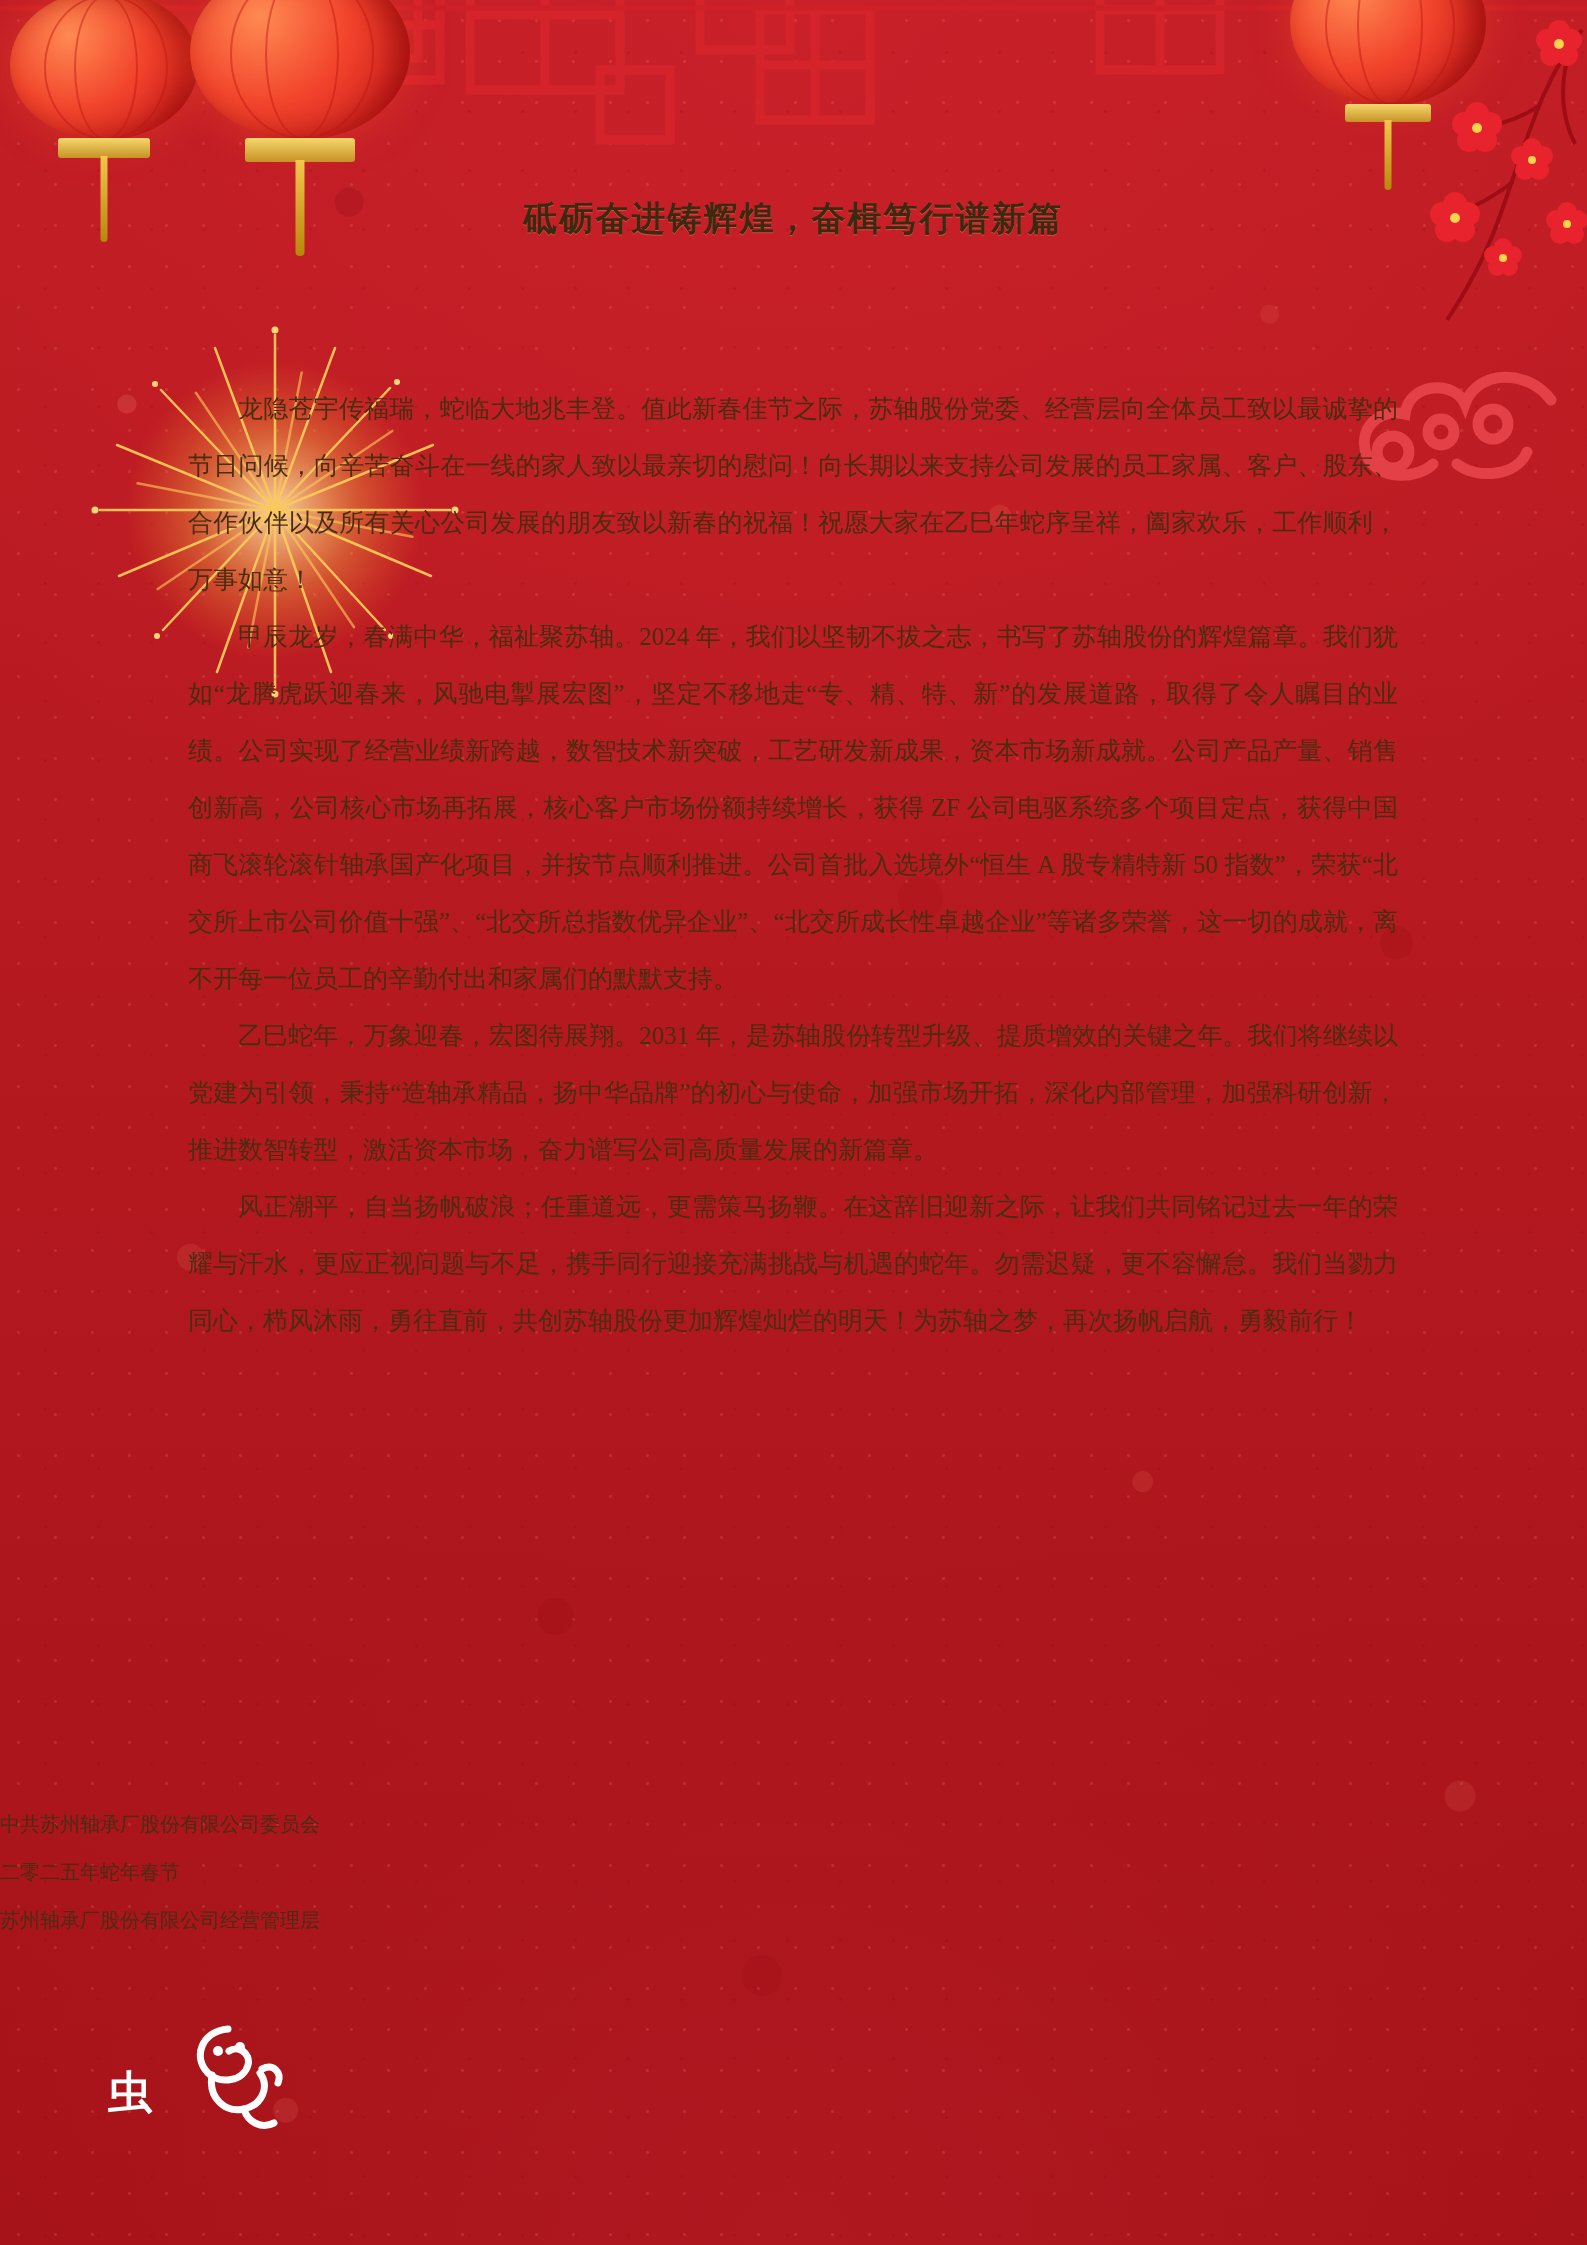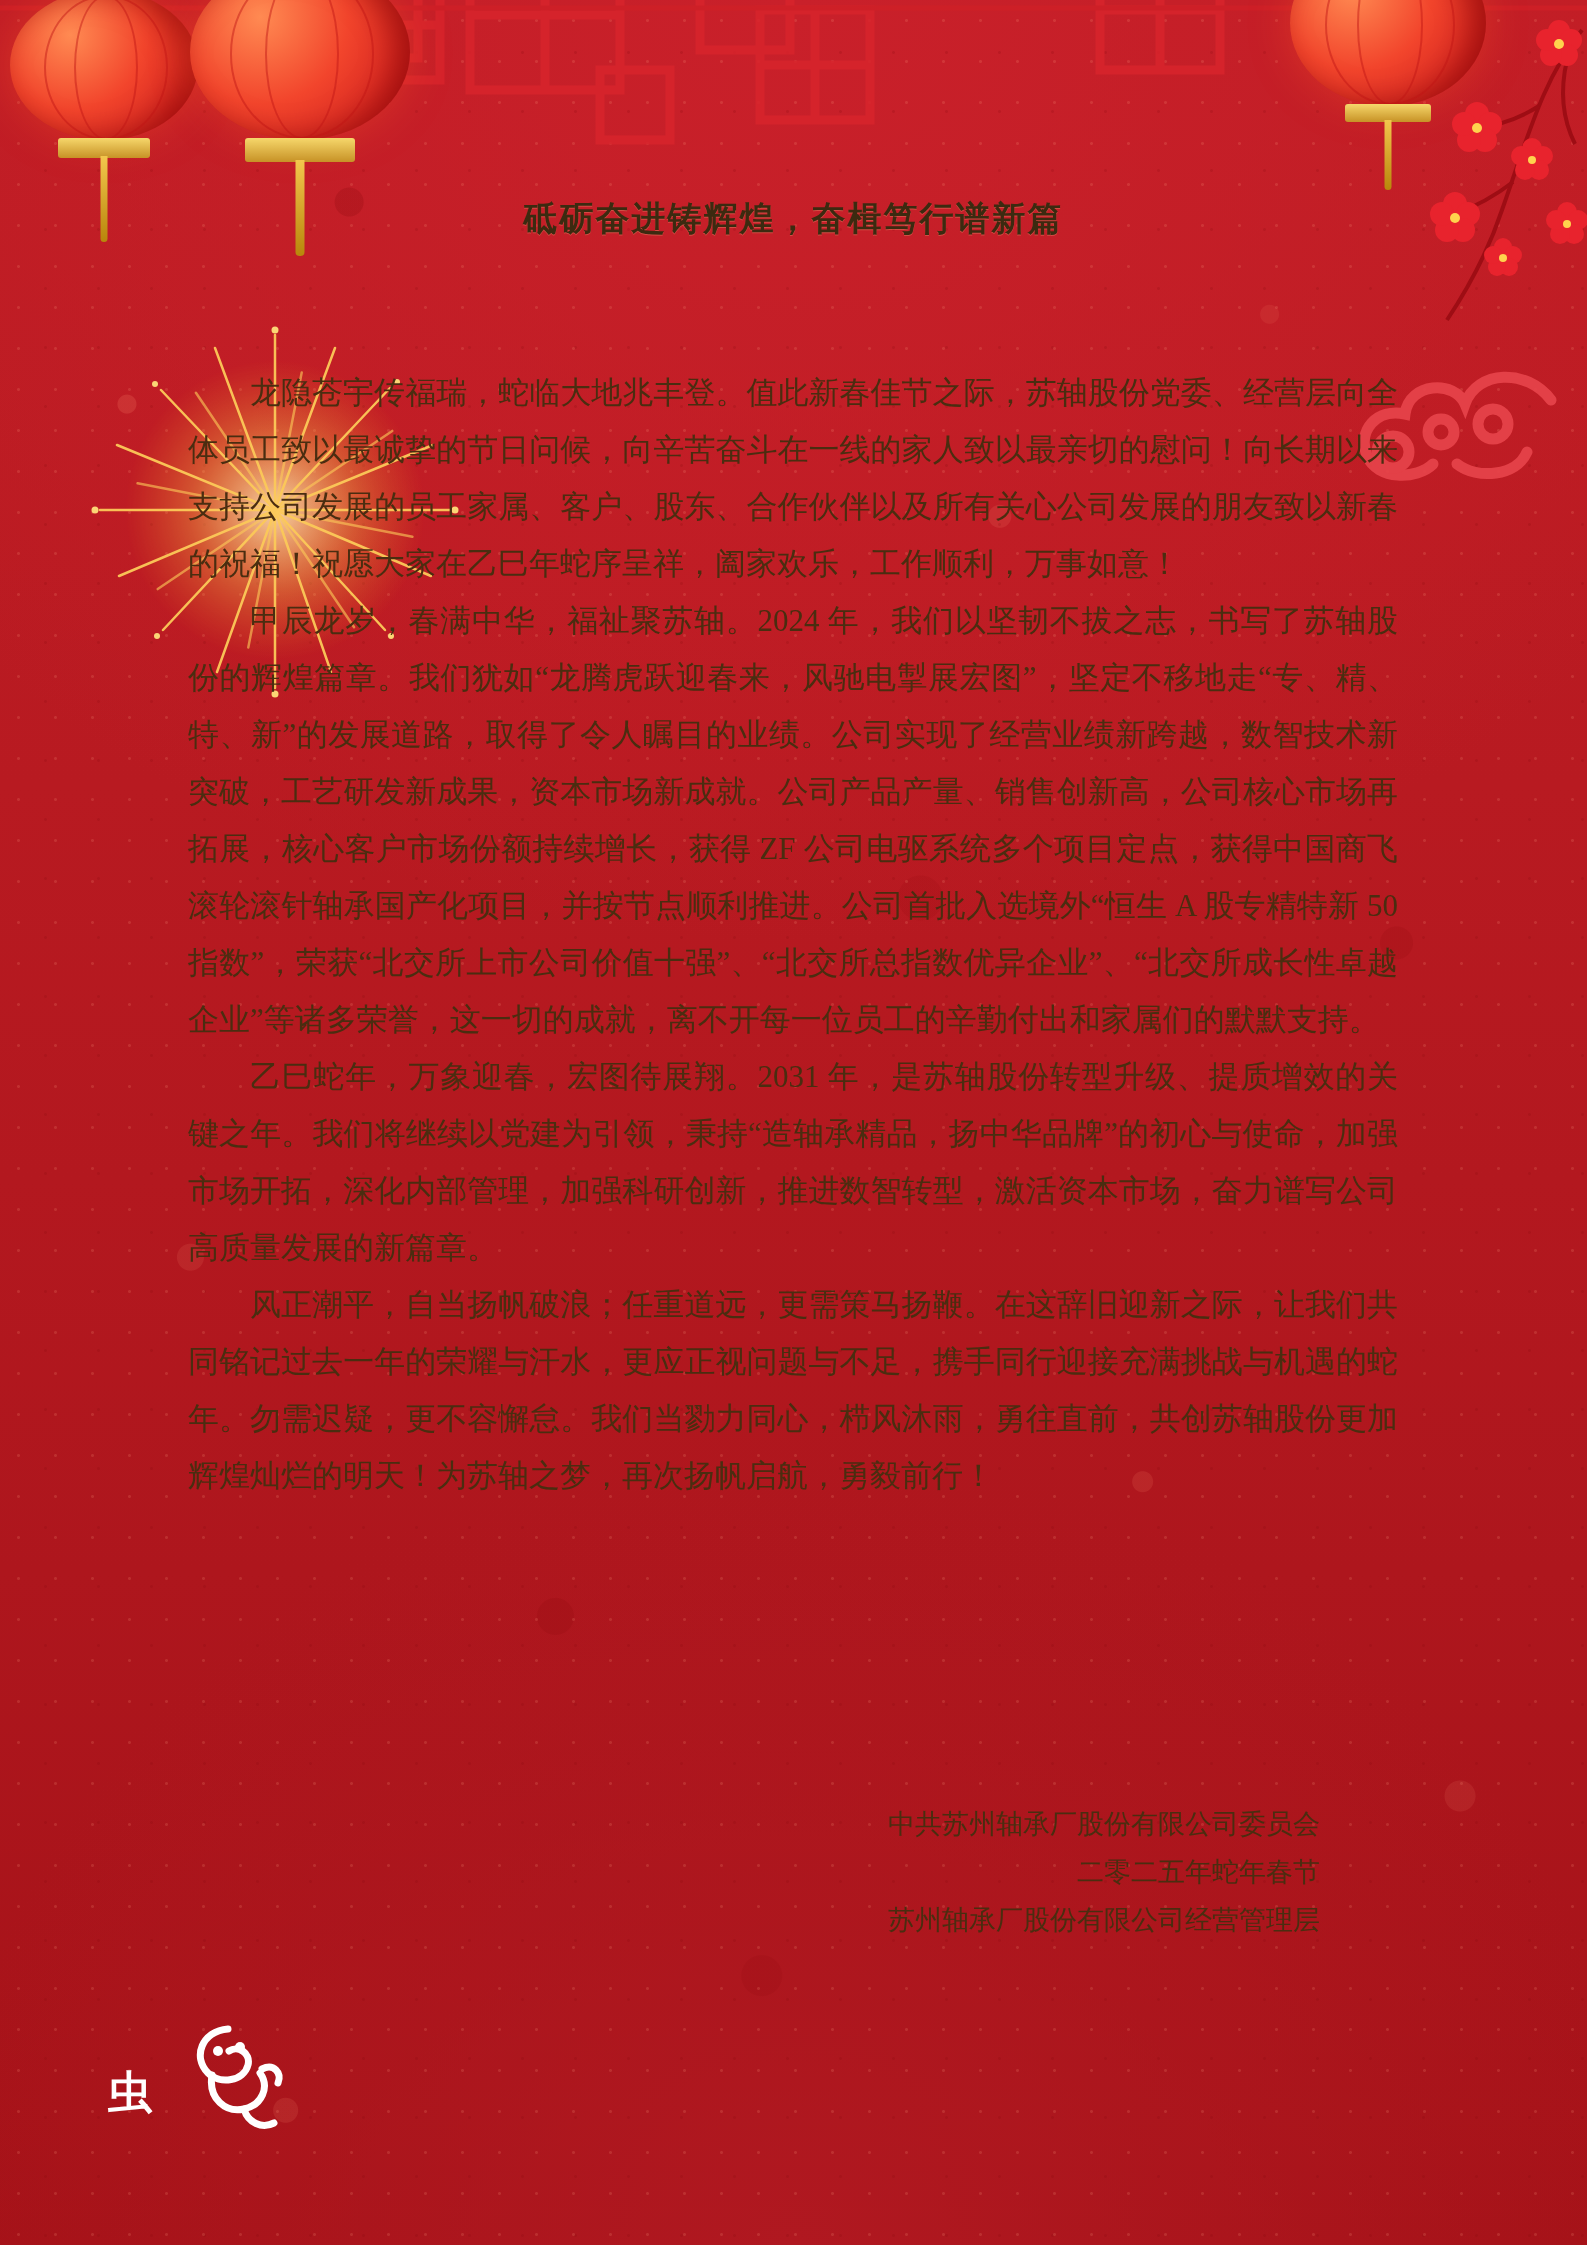--- a/index.html
+++ b/index.html
@@ -123,42 +123,41 @@
     top: 278px;
     width: 100%;
     text-align: center;
     font-size: 23px;
     color: #4a3212;
     letter-spacing: 1px;
   }
 
   .body-text {
     position: absolute;
-    top: 364px;
+    top: 380px;
     left: 188px;
     width: 1210px;
     color: #4a2d10;
-    font-size: 31px;
+    font-size: 25px;
     line-height: 57px;
     text-align: justify;
     text-justify: inter-ideograph;
   }
   .body-text p {
     margin: 0 0 0 0;
     text-indent: 2em;
   }
 
   .signature {
     position: absolute;
     top: 1800px;
     left: 0;
     width: 1320px;
-    text-align: right;
     color: #4a2d10;
-    font-size: 27px;
+    font-size: 20px;
     line-height: 48px;
   }
   .signature div { white-space: nowrap; }
 
   
   .logo {
     position: absolute;
     left: 108px;
     bottom: 108px;
     width: 190px;

